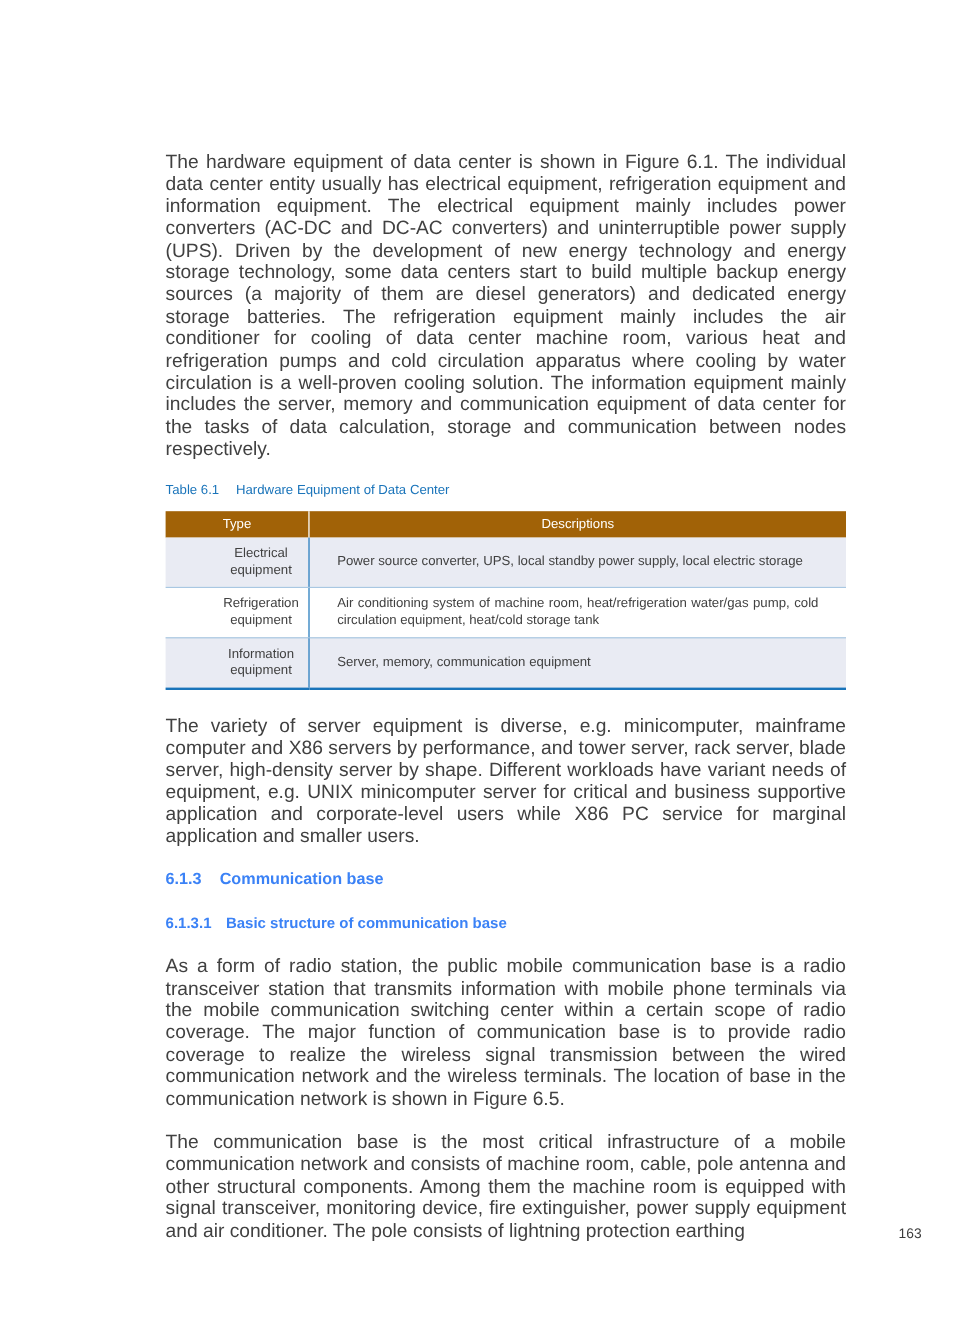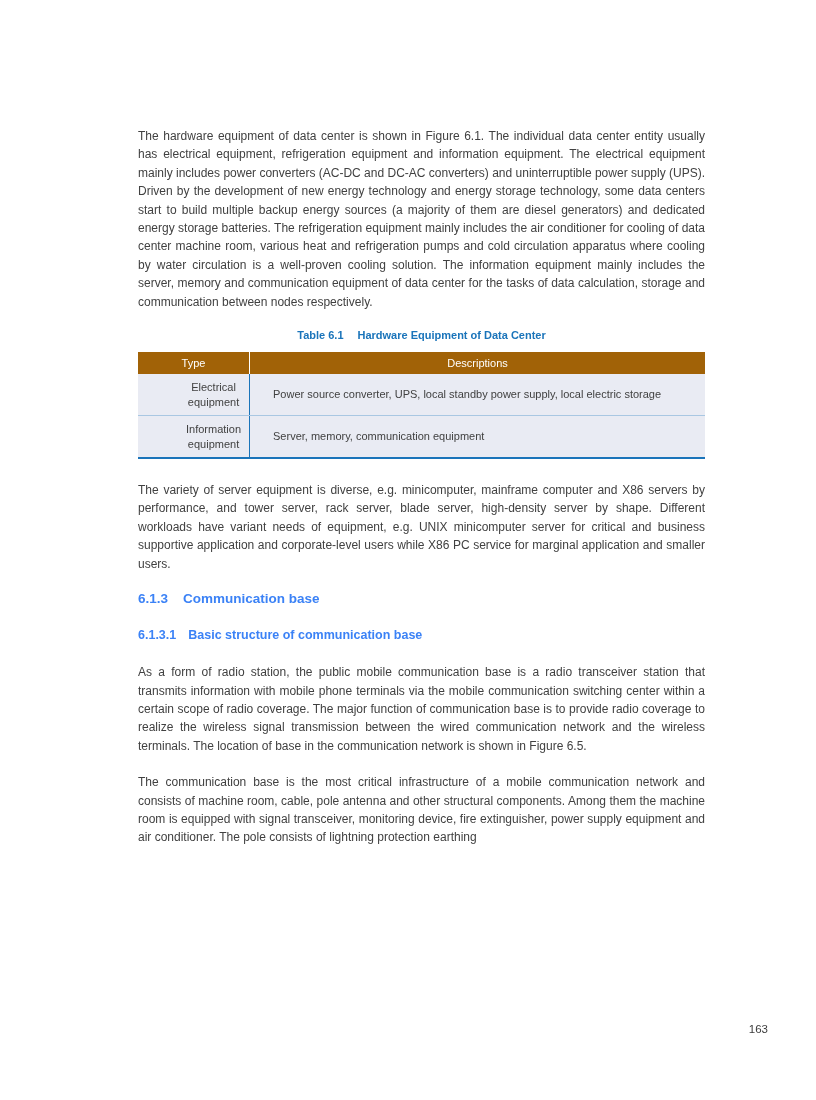--- a/index.html
+++ b/index.html
@@ -17,29 +17,28 @@
     overflow: hidden;
   }
   .content {
     position: absolute;
     left: 138px;
     top: 127px;
     width: 567px;
   }
   .content p {
     margin: 0 0 18px 0;
-    font-size: 12px;
+    font-size: 16px;
     line-height: 18.4px;
     text-align: justify;
     color: #414141;
   }
   .table-caption {
-    text-align: center;
     font-size: 11px;
-    font-weight: bold;
+    font-weight: normal;
     color: #1a74ba;
     margin: 0 0 11px 0;
   }
   .table-caption .cap-label {
     margin-right: 14px;
   }
   table.hw-table {
     width: 100%;
     border-collapse: collapse;
     margin: 0 0 22px 0;
@@ -124,20 +123,24 @@
         <tr>
           <th class="col-type">Type</th>
           <th class="col-desc">Descriptions</th>
         </tr>
       </thead>
       <tbody>
         <tr class="alt">
           <td class="cell-type">Electrical equipment</td>
           <td class="cell-desc">Power source converter, UPS, local standby power supply, local electric storage</td>
         </tr>
+        <tr>
+          <td class="cell-type">Refrigeration equipment</td>
+          <td class="cell-desc">Air conditioning system of machine room, heat/refrigeration water/gas pump, cold circulation equipment, heat/cold storage tank</td>
+        </tr>
         <tr class="alt">
           <td class="cell-type">Information equipment</td>
           <td class="cell-desc">Server, memory, communication equipment</td>
         </tr>
       </tbody>
     </table>
 
     <p>The variety of server equipment is diverse, e.g. minicomputer, mainframe computer and X86 servers by performance, and tower server, rack server, blade server, high-density server by shape. Different workloads have variant needs of equipment, e.g. UNIX minicomputer server for critical and business supportive application and corporate-level users while X86 PC service for marginal application and smaller users.</p>
 
 

